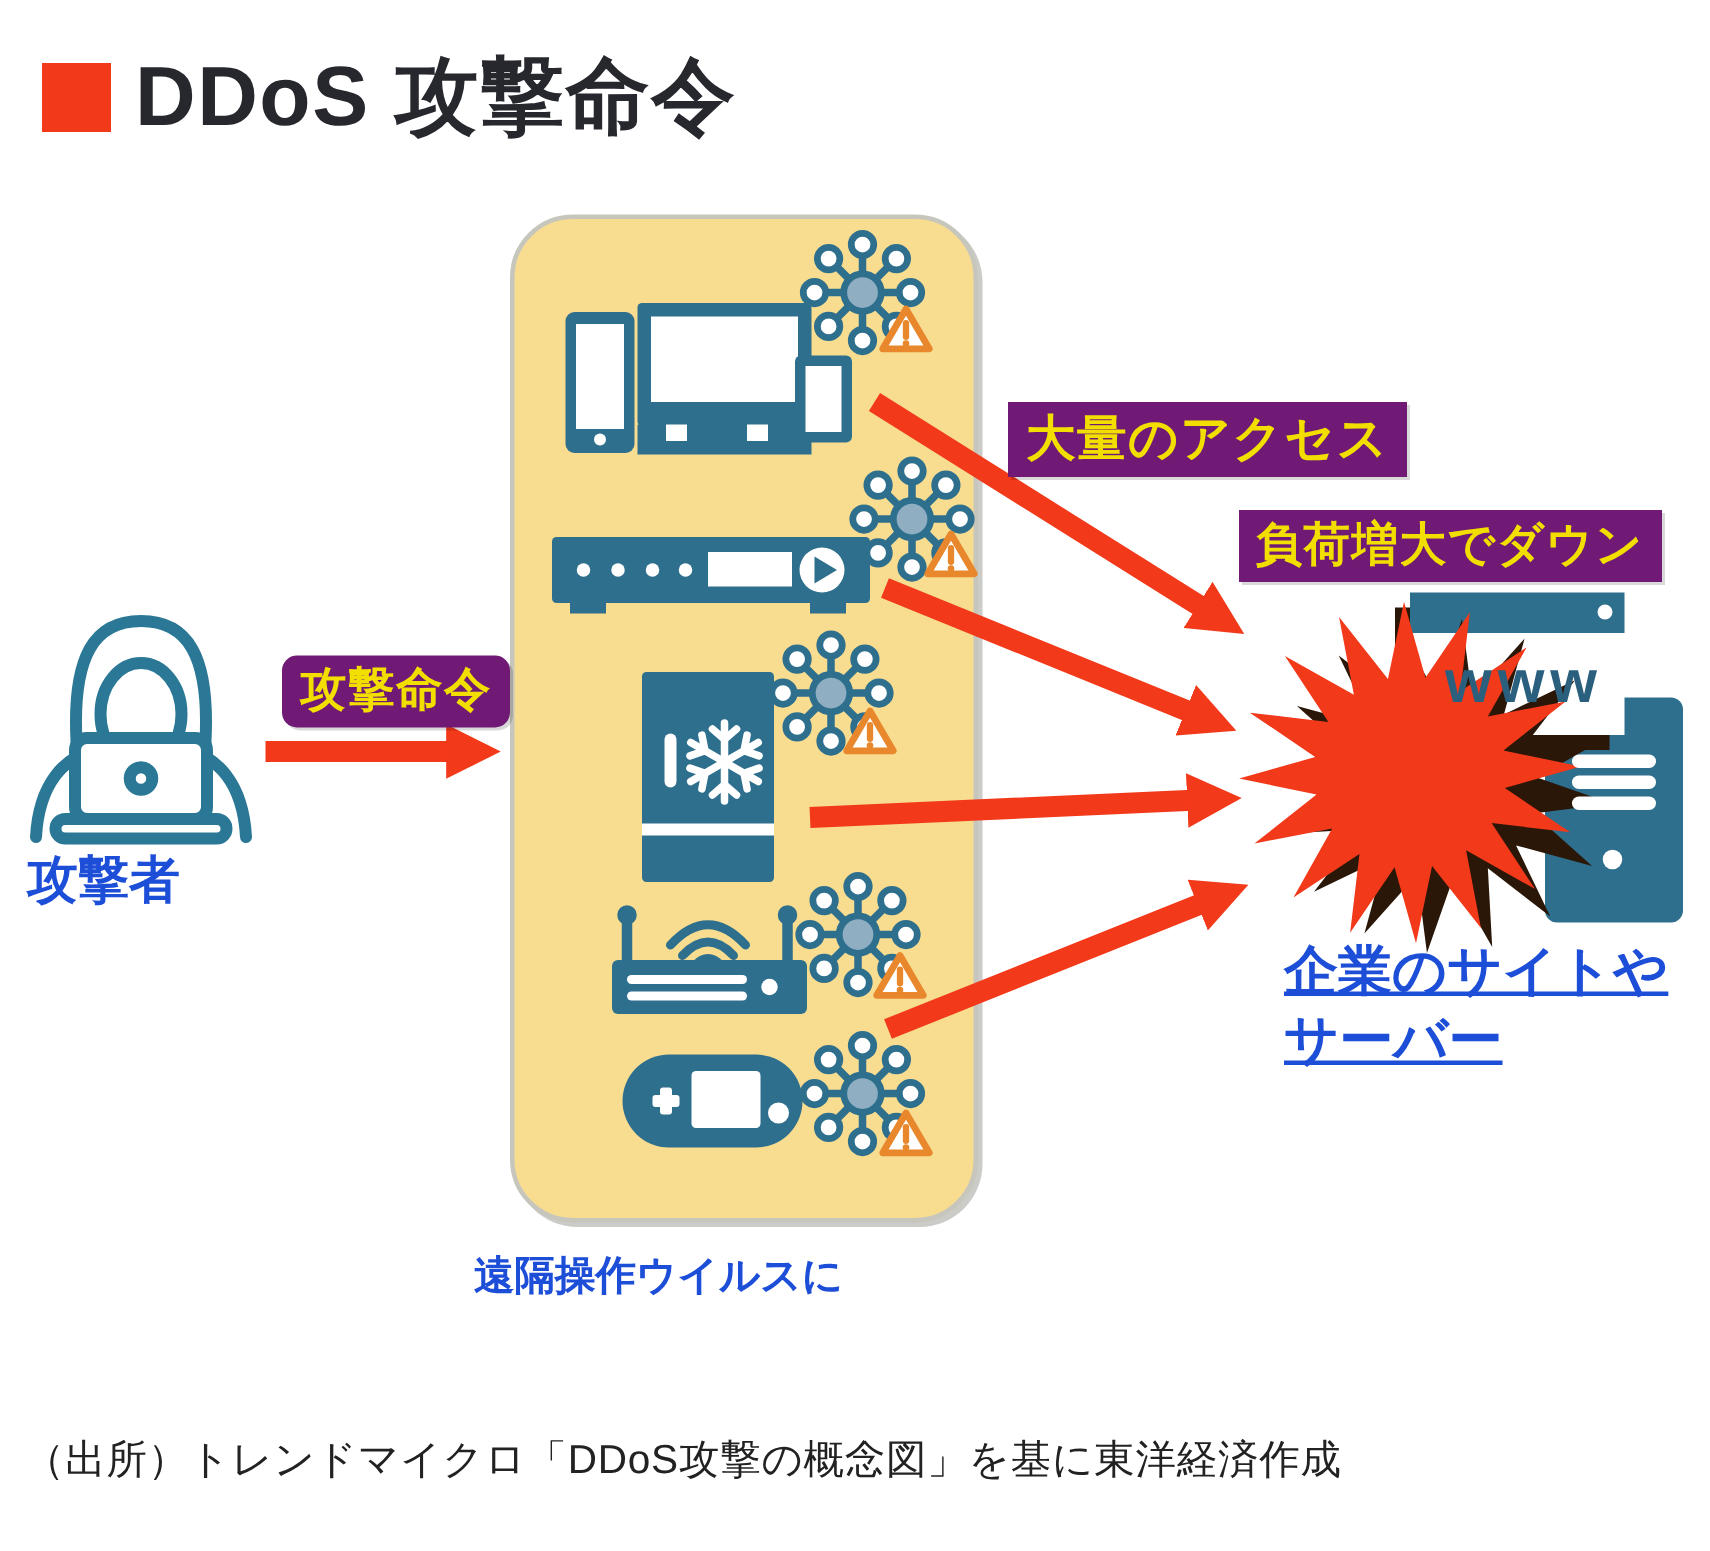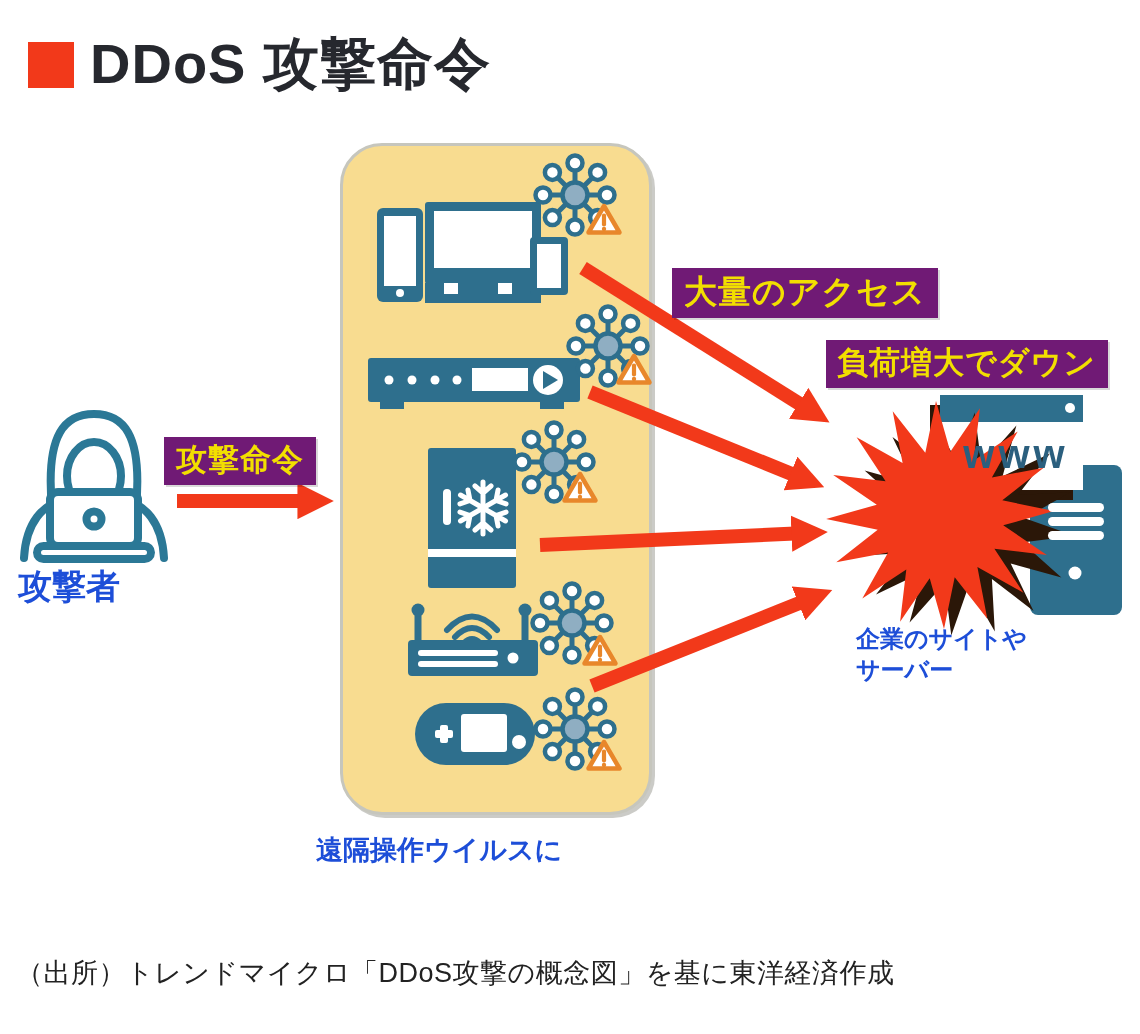--- a/index.html
+++ b/index.html
@@ -14,28 +14,28 @@
   
   .panel{position:absolute;left:340px;top:143px;width:312px;height:672px;background:#F8DC90;
     border:3px solid #C6C6BD;border-radius:42px;box-sizing:border-box;
     box-shadow:3px 3px 0 rgba(140,140,130,.45);}
   
   svg.art{position:absolute;left:0;top:0;width:1140px;height:1034px;}
   
   .flag{position:absolute;background:#701a75;color:#F2DF00;font-weight:700;font-size:31px;
     line-height:1.15;padding:5px 12px 7px;letter-spacing:1px;white-space:nowrap;
     box-shadow:2px 2px 0 rgba(0,0,0,.15);}
-  .flag-command{left:164px;top:437px;}
+  .flag-command{left:188px;top:437px;border-radius:10px;}
   .flag-access{left:672px;top:268px;font-size:33px;}
   .flag-down{left:826px;top:340px;padding-left:11px;}
   
   .cap{position:absolute;color:#1d4ed8;font-weight:600;text-align:left;}
   .cap-attacker{left:18px;top:564px;width:156px;font-size:34px;}
   .cap-devices{left:316px;top:833px;width:340px;font-size:27px;line-height:1.3;}
-  .cap-target{left:856px;top:624px;width:270px;font-size:24px;line-height:1.28;}
+  .cap-target{left:856px;top:624px;width:270px;font-size:36px;line-height:1.28;text-decoration:underline;}
   .source{position:absolute;left:16px;top:955px;font-size:27px;font-weight:400;color:#222;
     letter-spacing:0.5px;white-space:nowrap;}
 </style>
 </head>
 <body>
 
 <div class="title-square"></div>
 <h1 class="page-title">DDoS 攻撃命令</h1>
 
 <div class="panel"></div>

